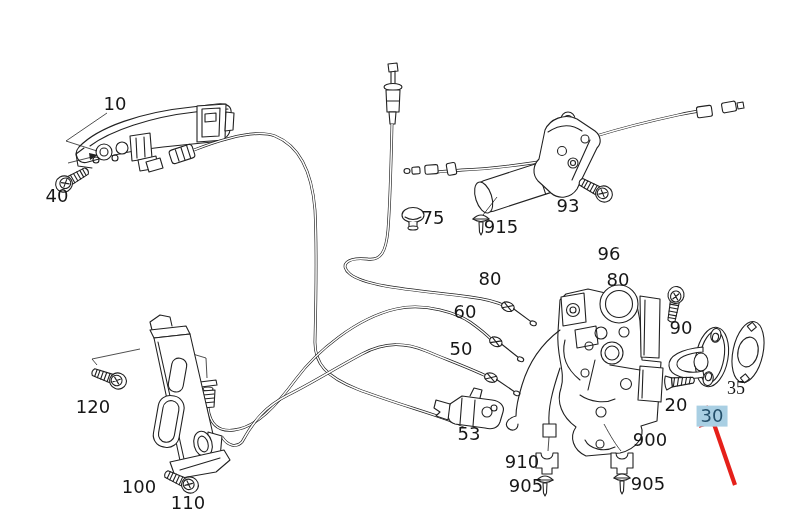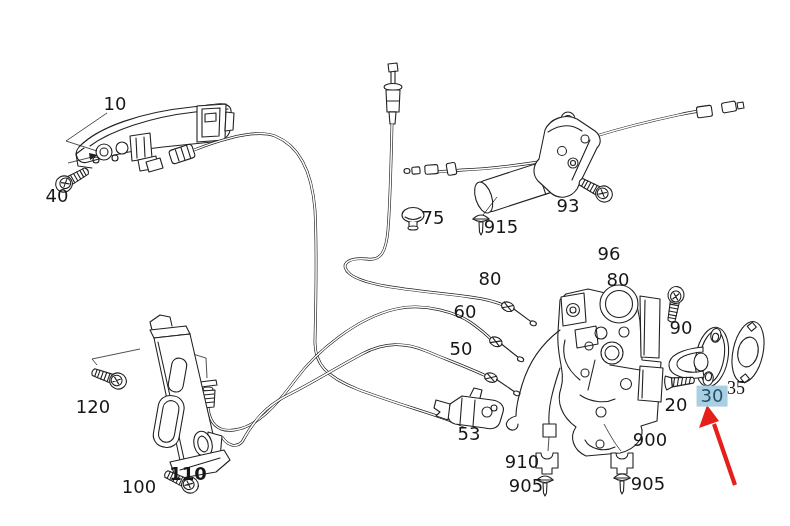--- a/index.html
+++ b/index.html
@@ -284,25 +284,25 @@
 <div class="lbl" style="left:57px;  top:196px;">40</div>
 <div class="lbl" style="left:433px; top:218px;">75</div>
 <div class="lbl" style="left:501px; top:227px;">915</div>
 <div class="lbl" style="left:568px; top:206px;">93</div>
 <div class="lbl" style="left:609px; top:211px;margin-top:43px;">96</div>
 <div class="lbl" style="left:490px; top:279px;">80</div>
 <div class="lbl" style="left:465px; top:312px;">60</div>
 <div class="lbl" style="left:461px; top:349px;">50</div>
 <div class="lbl" style="left:618px; top:280px;">80</div>
 <div class="lbl" style="left:681px; top:328px;">90</div>
-<div class="lbl selected" style="left:712px; top:396px;">30</div>
+<div class="lbl selected" style="left:712px; top:416px;">30</div>
 <div class="lbl" style="left:736px; top:389px;font-family:Liberation Serif, serif;">35</div>
 <div class="lbl" style="left:676px; top:405px;">20</div>
 <div class="lbl" style="left:93px;  top:375px;margin-top:32px;">120</div>
 <div class="lbl" style="left:139px; top:487px;">100</div>
-<div class="lbl" style="left:188px; top:474px;font-weight:bold;">110</div>
+<div class="lbl" style="left:188px; top:503px;">110</div>
 <div class="lbl" style="left:469px; top:434px;">53</div>
 <div class="lbl" style="left:522px; top:462px;">910</div>
 <div class="lbl" style="left:526px; top:486px;">905</div>
 <div class="lbl" style="left:650px; top:440px;">900</div>
 <div class="lbl" style="left:648px; top:484px;">905</div>
 
 </div>
 
 </body></html>

